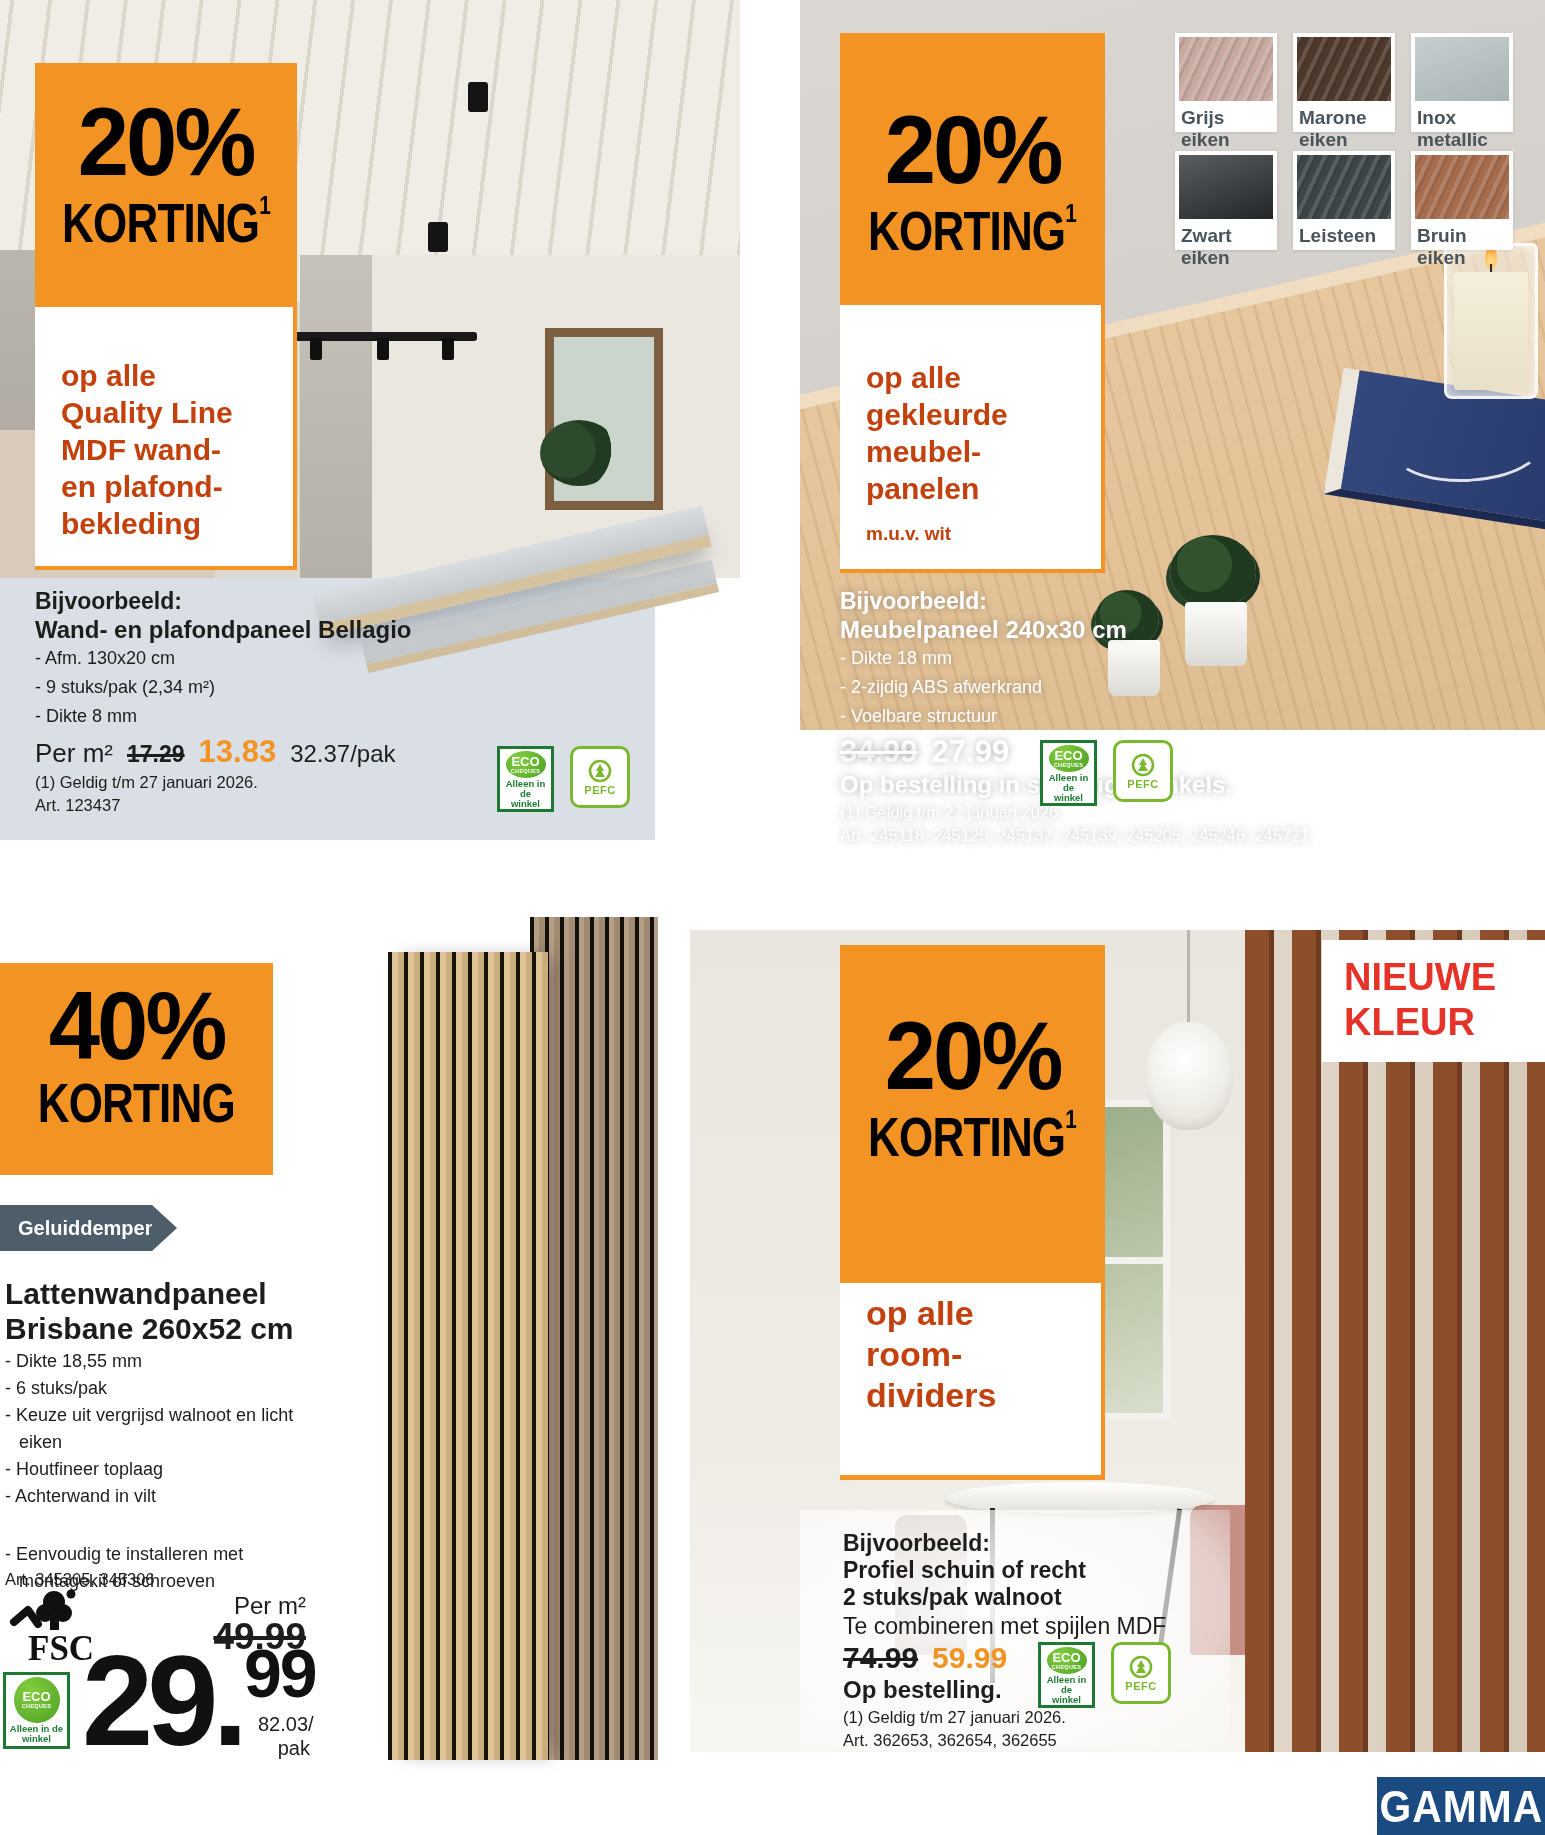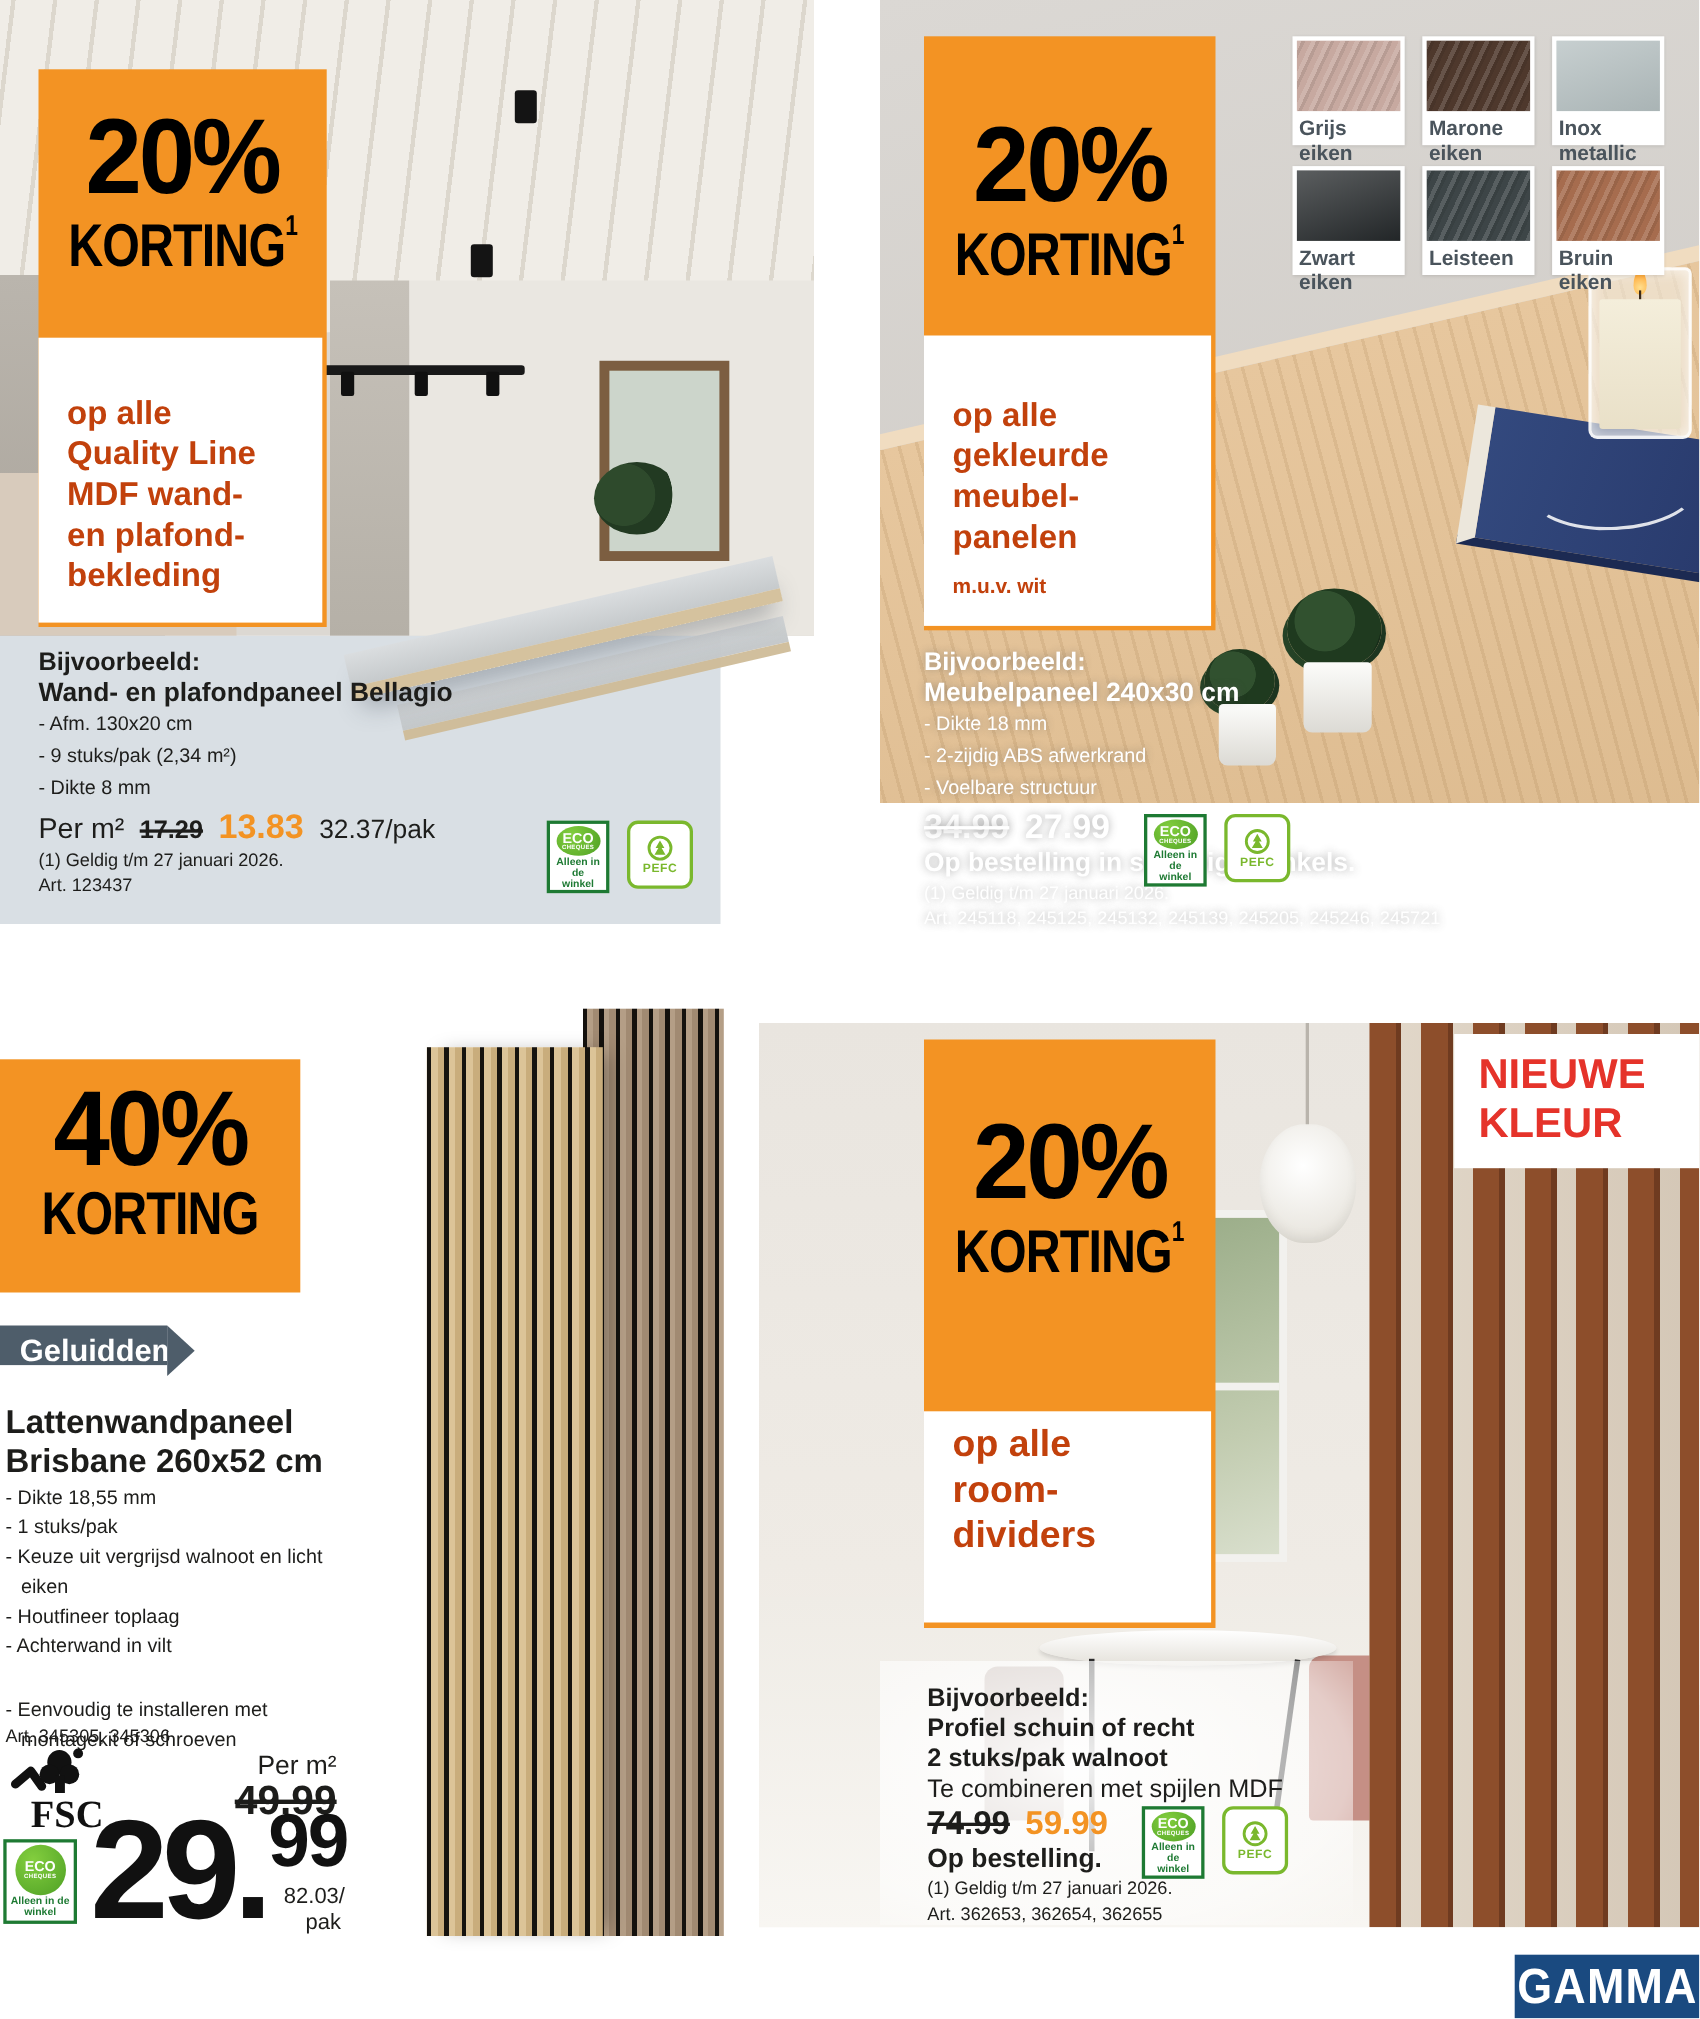--- a/index.html
+++ b/index.html
@@ -94,22 +94,22 @@
   .bookB::after{content:'';position:absolute;left:40px;top:18px;width:150px;height:70px;border:3px solid transparent;
          border-bottom-color:rgba(255,255,255,.85);border-radius:50%;transform:rotate(-12deg);}
   .candleB{position:absolute;left:1444px;top:243px;width:88px;height:150px;border:3px solid rgba(255,255,255,.85);
          border-radius:6px 6px 8px 8px;background:rgba(243,240,233,.55);box-shadow:inset 0 0 14px rgba(255,255,255,.7);}
   .candle-wax{position:absolute;left:7px;right:7px;bottom:6px;top:26px;background:linear-gradient(180deg,#f4eedb,#e9e0c8);border-radius:3px;}
   .flame{position:absolute;left:50%;top:0;width:12px;height:22px;margin-left:-6px;
          background:radial-gradient(circle at 50% 70%,#ffdf8f,#ffab3c 70%);border-radius:50% 50% 45% 45%/62% 62% 38% 38%;}
   .wick{position:absolute;left:50%;top:18px;width:2px;height:8px;margin-left:-1px;background:#3a2a18;}
 
   
-  .tag{position:absolute;background:var(--slate);color:#fff;font-weight:bold;font-size:28px;
-       line-height:46px;height:36px;padding-left:18px;width:134px;}
+  .tag{position:absolute;background:var(--slate);color:#fff;font-weight:bold;font-size:20px;
+       line-height:46px;height:46px;padding-left:18px;width:134px;}
   .tag::after{content:'';position:absolute;left:100%;top:0;border-top:23px solid transparent;
        border-bottom:23px solid transparent;border-left:25px solid var(--slate);}
 
   
   .slatR{position:absolute;left:530px;top:917px;width:128px;height:843px;
          background:repeating-linear-gradient(90deg,#14110d 0 4px,#b49e86 4px 9px,#a18a72 9px 15px);}
   .slatL{position:absolute;left:388px;top:952px;width:160px;height:808px;
          background:repeating-linear-gradient(90deg,#16130e 0 4px,#dcc498 4px 10px,#c9ad7c 10px 16px);
          box-shadow:10px 0 18px -6px rgba(0,0,0,.35);}
 
@@ -322,21 +322,21 @@
 
   <div class="tag" style="left:0;top:1205px;">
     <span>Geluiddempend</span>
   </div>
 
   <div class="abs pre" style="left:5px;top:1276px;font-size:30px;font-weight:bold;line-height:35px;">Lattenwandpaneel
 Brisbane 260x52 cm</div>
 
   <div class="detail" style="left:5px;top:1348px;width:322px;">
     <div class="d-li" style="line-height:27px;">- Dikte 18,55 mm</div>
-    <div class="d-li" style="line-height:27px;">- 1 stuks/pak</div>
+    <div class="d-li" style="line-height:27px;">- 6 stuks/pak</div>
     <div class="d-li" style="line-height:27px;">- Keuze uit vergrijsd walnoot en licht eiken</div>
     <div class="d-li" style="line-height:27px;">- Houtfineer toplaag</div>
     <div class="d-li" style="line-height:27px;">- Achterwand in vilt</div>
     <div class="d-li" style="line-height:27px;margin-top:31px;">- Eenvoudig te installeren met montagekit of schroeven</div>
   </div>
   <div class="abs d-small" style="left:5px;top:1567px;">Art. 345305, 345306</div>
 
   <div class="fsc" style="left:8px;top:1588px;">
     <svg width="88" height="48" viewBox="0 0 88 48">
       <path d="M6 34 L20 22 L30 36" stroke="#111" stroke-width="8" fill="none" stroke-linecap="round" stroke-linejoin="round"></path>

